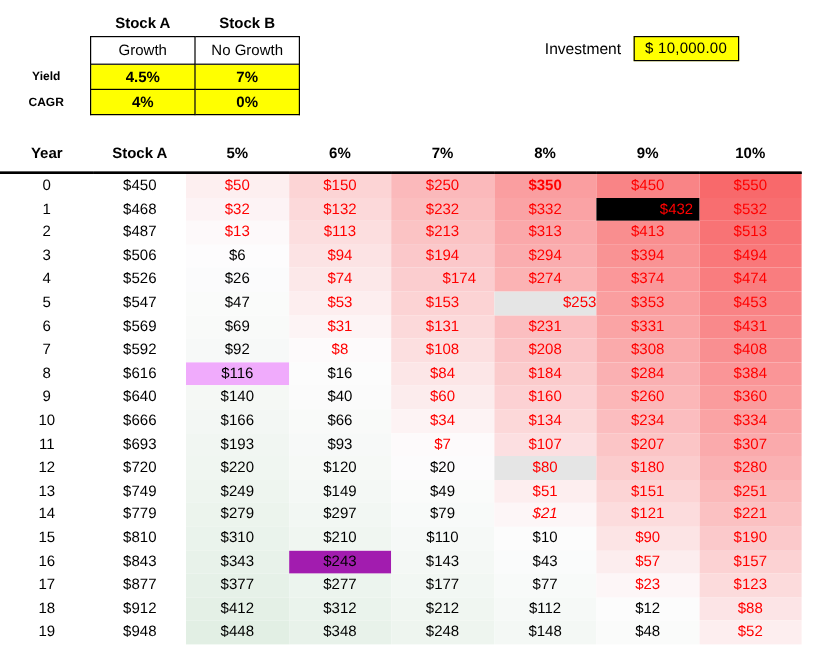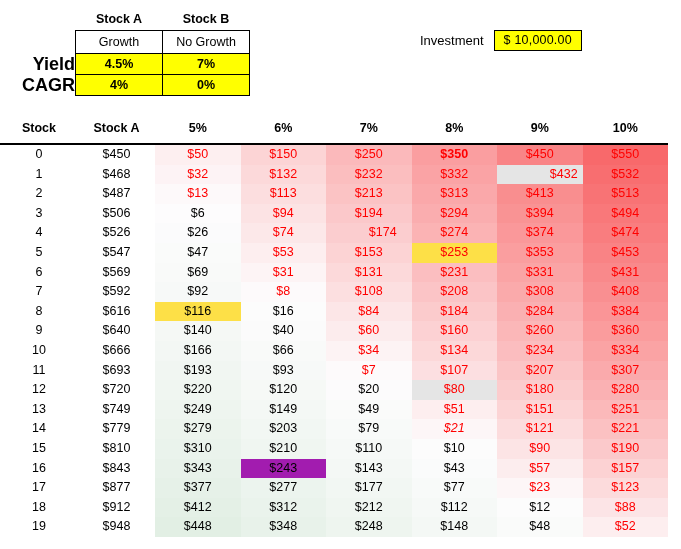--- a/index.html
+++ b/index.html
@@ -26,22 +26,22 @@
   #assumptions table {
     border-collapse: collapse;
     table-layout: fixed;
   }
   #assumptions td, #assumptions th {
     padding: 0;
     margin: 0;
   }
   .rowlabel {
     width: 73px;
-    text-align: right;
-    font-size: 18px;
+    text-align: center;
+    font-size: 10px;
     font-weight: bold;
     padding-left: 2px !important;
     border: none;
     color: #000;
   }
   .stockhead {
     height: 22px;
     font-size: 12.5px;
     font-weight: bold;
     text-align: center;
@@ -72,20 +72,21 @@
     left: 420px;
     top: 30px;
     display: flex;
     align-items: center;
     gap: 10px;
   }
   #investment .inv-label {
     font-size: 13px;
     color: #000;
     white-space: nowrap;
+    margin-left: 34px;
   }
   #investment .inv-value {
     background: #ffff00;
     border: 1.5px solid #000000;
     font-size: 12.5px;
     padding: 2px 9px 3px 9px;
     white-space: nowrap;
     letter-spacing: .2px;
   }
 
@@ -157,21 +158,21 @@
 
 <div id="investment">
   <span class="inv-label">Investment</span>
   <span class="inv-value">$ 10,000.00</span>
 </div>
 
 <div id="grid">
   <table>
     <thead>
       <tr id="header-row">
-          <th class="c-year">Stock</th>
+          <th class="c-year">Year</th>
           <th class="c-stock">Stock A</th>
           <th class="c-rate">5%</th>
           <th class="c-rate">6%</th>
           <th class="c-rate">7%</th>
           <th class="c-rate">8%</th>
           <th class="c-rate">9%</th>
           <th class="c-rate">10%</th>
         </tr>
     </thead>
     <tbody id="grid-body">
@@ -185,21 +186,21 @@
           <td class="c-rate neg" style="background: rgb(249, 132, 134);">$450</td>
           <td class="c-rate neg" style="background: rgb(248, 105, 107);">$550</td>
         </tr>
         <tr>
           <td class="c-year">1</td>
           <td class="c-stock">$468</td>
           <td class="c-rate neg" style="background: rgb(253, 243, 245);">$32</td>
           <td class="c-rate neg" style="background: rgb(252, 217, 218);">$132</td>
           <td class="c-rate neg" style="background: rgb(251, 190, 191);">$232</td>
           <td class="c-rate neg" style="background: rgb(250, 163, 165);">$332</td>
-          <td class="c-rate neg" style="background: #e5e5e5; padding-left: 48px;">$432</td>
+          <td class="c-rate neg" style="background: #000000; padding-left: 48px;">$432</td>
           <td class="c-rate neg" style="background: rgb(248, 110, 112);">$532</td>
         </tr>
         <tr>
           <td class="c-year">2</td>
           <td class="c-stock">$487</td>
           <td class="c-rate neg" style="background: rgb(253, 249, 250);">$13</td>
           <td class="c-rate neg" style="background: rgb(252, 222, 223);">$113</td>
           <td class="c-rate neg" style="background: rgb(251, 195, 196);">$213</td>
           <td class="c-rate neg" style="background: rgb(250, 168, 170);">$313</td>
           <td class="c-rate neg" style="background: rgb(249, 142, 143);">$413</td>
@@ -224,21 +225,21 @@
           <td class="c-rate neg" style="background: rgb(251, 179, 180);">$274</td>
           <td class="c-rate neg" style="background: rgb(250, 152, 154);">$374</td>
           <td class="c-rate neg" style="background: rgb(249, 125, 127);">$474</td>
         </tr>
         <tr>
           <td class="c-year">5</td>
           <td class="c-stock">$547</td>
           <td class="c-rate pos" style="background: rgb(250, 251, 250);">$47</td>
           <td class="c-rate neg" style="background: rgb(253, 238, 239);">$53</td>
           <td class="c-rate neg" style="background: rgb(252, 211, 212);">$153</td>
-          <td class="c-rate neg" style="background: #fde047;">$253</td>
+          <td class="c-rate neg" style="background: #e5e5e5; text-align: right;">$253</td>
           <td class="c-rate neg" style="background: rgb(250, 158, 159);">$353</td>
           <td class="c-rate neg" style="background: rgb(249, 131, 133);">$453</td>
         </tr>
         <tr>
           <td class="c-year">6</td>
           <td class="c-stock">$569</td>
           <td class="c-rate pos" style="background: rgb(249, 250, 249);">$69</td>
           <td class="c-rate neg" style="background: rgb(253, 244, 245);">$31</td>
           <td class="c-rate neg" style="background: rgb(252, 217, 218);">$131</td>
           <td class="c-rate neg" style="background: rgb(251, 190, 192);">$231</td>
@@ -251,21 +252,21 @@
           <td class="c-rate pos" style="background: rgb(247, 249, 248);">$92</td>
           <td class="c-rate neg" style="background: rgb(253, 250, 251);">$8</td>
           <td class="c-rate neg" style="background: rgb(252, 223, 224);">$108</td>
           <td class="c-rate neg" style="background: rgb(251, 196, 198);">$208</td>
           <td class="c-rate neg" style="background: rgb(250, 170, 171);">$308</td>
           <td class="c-rate neg" style="background: rgb(249, 143, 145);">$408</td>
         </tr>
         <tr>
           <td class="c-year">8</td>
           <td class="c-stock">$616</td>
-          <td class="c-rate pos" style="background: #fde047;">$116</td>
+          <td class="c-rate pos" style="background: #f0abfc;">$116</td>
           <td class="c-rate pos" style="background: rgb(252, 252, 252);">$16</td>
           <td class="c-rate neg" style="background: rgb(252, 230, 231);">$84</td>
           <td class="c-rate neg" style="background: rgb(251, 203, 204);">$184</td>
           <td class="c-rate neg" style="background: rgb(250, 176, 178);">$284</td>
           <td class="c-rate neg" style="background: rgb(250, 149, 151);">$384</td>
         </tr>
         <tr>
           <td class="c-year">9</td>
           <td class="c-stock">$640</td>
           <td class="c-rate pos" style="background: rgb(245, 248, 245);">$140</td>
@@ -312,21 +313,21 @@
           <td class="c-rate pos" style="background: rgb(244, 248, 245);">$149</td>
           <td class="c-rate pos" style="background: rgb(250, 251, 250);">$49</td>
           <td class="c-rate neg" style="background: rgb(253, 238, 239);">$51</td>
           <td class="c-rate neg" style="background: rgb(252, 212, 213);">$151</td>
           <td class="c-rate neg" style="background: rgb(251, 185, 186);">$251</td>
         </tr>
         <tr>
           <td class="c-year">14</td>
           <td class="c-stock">$779</td>
           <td class="c-rate pos" style="background: rgb(236, 244, 237); text-align: center;">$279</td>
-          <td class="c-rate pos" style="background: rgb(242, 247, 243);">$203</td>
+          <td class="c-rate pos" style="background: rgb(242, 247, 243);">$297</td>
           <td class="c-rate pos" style="background: rgb(248, 250, 249);">$79</td>
           <td class="c-rate neg" style="background: rgb(253, 246, 247); font-style: italic;">$21</td>
           <td class="c-rate neg" style="background: rgb(252, 220, 221);">$121</td>
           <td class="c-rate neg" style="background: rgb(251, 193, 194);">$221</td>
         </tr>
         <tr>
           <td class="c-year">15</td>
           <td class="c-stock">$810</td>
           <td class="c-rate pos" style="background: rgb(234, 243, 236);">$310</td>
           <td class="c-rate pos" style="background: rgb(240, 246, 241);">$210</td>

